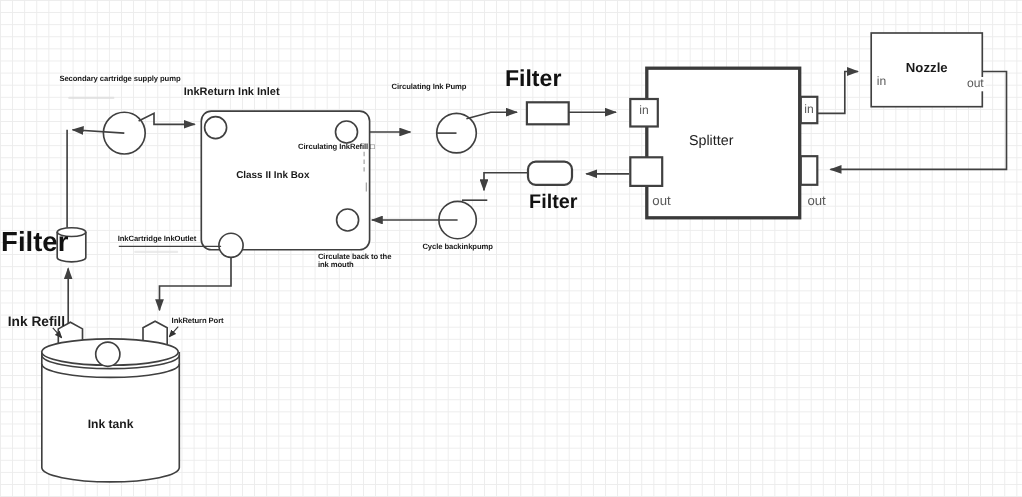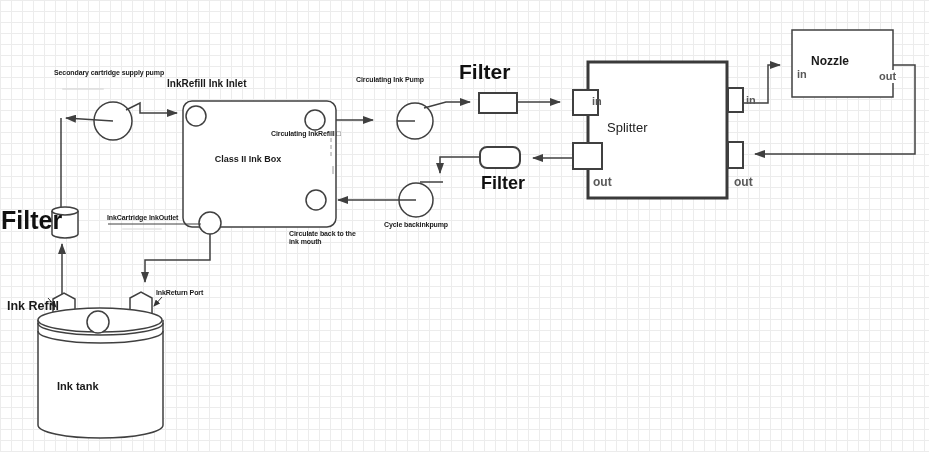--- a/index.html
+++ b/index.html
@@ -11,22 +11,22 @@
       linear-gradient(90deg, #ececec 1px, transparent 1px);
     background-size:11px 11px;
     font-family:"Liberation Sans", sans-serif;
   }
   svg.shapes{position:absolute;left:0;top:0;}
   .lbl{position:absolute;white-space:nowrap;color:#1a1a1a;line-height:1.15;}
   .tiny{font-size:7px;font-weight:700;letter-spacing:-0.1px;}
   .small{font-size:10px;font-weight:700;}
   .boxtitle{font-size:9px;font-weight:700;text-align:center;}
   .bigfilter{font-weight:700;color:#111;}
-  .portlbl{font-size:11px;font-weight:700;color:#595959;}
-  .center{text-align:left;padding-left:19px;}
+  .portlbl{font-size:11px;font-weight:400;color:#595959;}
+  .center{text-align:center;}
   .wrap{white-space:normal;}
   .smudge{position:absolute;border-radius:1px;}
 </style>
 </head>
 <body>
 
 <div class="stage">
 
   <svg class="shapes" width="929" height="452" viewBox="0 0 929 452">
     <defs>
@@ -108,21 +108,21 @@
       <path stroke-dasharray="4,3" d="M331,138 L331,156"></path>
       <path d="M333,166 L333,174"></path>
     </g>
   </svg>
 
   <div class="smudge" style="left:62px;top:88px;width:42px;height:2px;background:#dcdcdc;opacity:.7;"></div>
   <div class="smudge" style="left:122px;top:228px;width:40px;height:2px;background:#e3e3e3;opacity:.7;"></div>
 
   <div class="lbl tiny" style="left:54px;top:69px;">Secondary cartridge supply pump</div>
 
-  <div class="lbl small" style="left:167px;top:78px;">InkRefill Ink Inlet</div>
+  <div class="lbl small" style="left:167px;top:78px;">InkReturn Ink Inlet</div>
 
   <div class="lbl boxtitle" style="left:183px;top:154px;width:130px;">Class II Ink Box</div>
 
   <div class="lbl tiny" style="left:271px;top:130px;">Circulating InkRefill □</div>
 
   <div class="lbl tiny" style="left:356px;top:76px;">Circulating Ink Pump</div>
 
   <div class="lbl bigfilter" style="left:459px;top:60px;font-size:21px;">Filter</div>
 
   <div class="lbl bigfilter" style="left:481px;top:173px;font-size:18px;">Filter</div>
@@ -133,21 +133,21 @@
 
   <div class="lbl portlbl center" style="left:573px;top:95px;width:25px;">in</div>
   <div class="lbl portlbl" style="left:593px;top:176px;font-size:12px;">out</div>
   <div class="lbl portlbl center" style="left:727px;top:94px;width:17px;">in</div>
   <div class="lbl portlbl" style="left:734px;top:176px;font-size:12px;">out</div>
 
   <div class="lbl center" style="left:792px;top:55px;width:101px;font-size:12px;font-weight:700;">Nozzle</div>
   <div class="lbl portlbl" style="left:797px;top:68px;">in</div>
   <div class="lbl portlbl" style="left:877px;top:70px;background:#fff;padding:0 2px;">out</div>
 
-  <div class="lbl" style="left:7px;top:299px;font-size:12.5px;font-weight:600;">Ink Refill</div>
+  <div class="lbl" style="left:7px;top:285px;font-size:12.5px;font-weight:600;">Ink Refill</div>
 
   <div class="lbl tiny" style="left:107px;top:214px;">InkCartridge InkOutlet</div>
 
   <div class="lbl tiny" style="left:156px;top:289px;">InkReturn Port</div>
 
   <div class="lbl tiny" style="left:384px;top:221px;">Cycle backinkpump</div>
 
   <div class="lbl tiny wrap" style="left:289px;top:230px;width:76px;">Circulate back to the ink mouth</div>
 
   <div class="lbl center" style="left:38px;top:380px;width:125px;font-size:11px;font-weight:700;">Ink tank</div>

